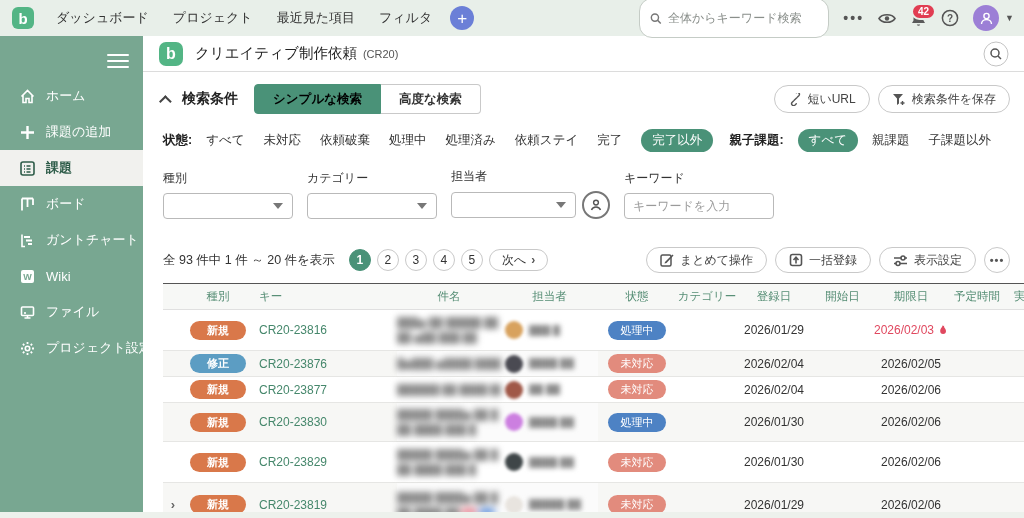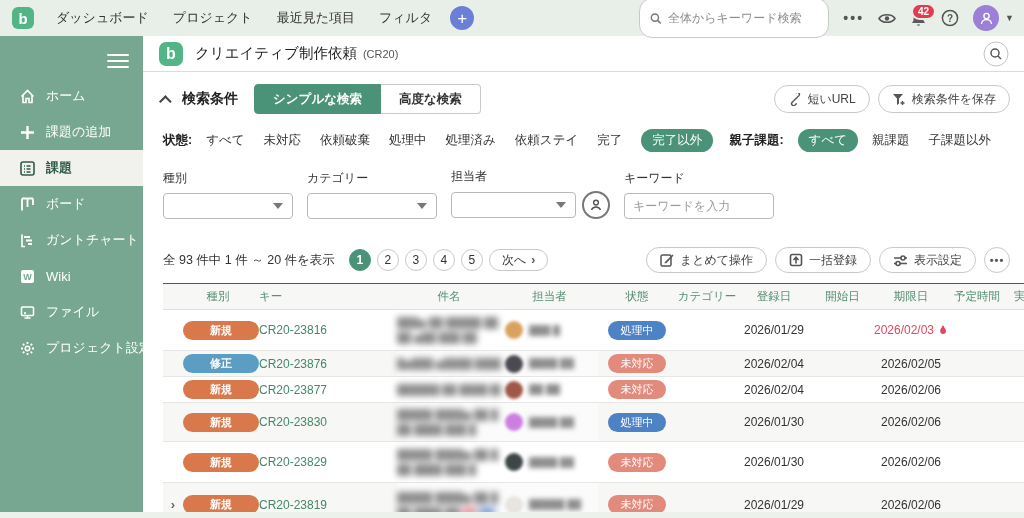--- a/index.html
+++ b/index.html
@@ -46,21 +46,21 @@
   .proj-key { font-size:11px; color:#555; margin-left:6px; }
   .hdr-search { margin-left:auto; width:28px; height:28px; border-radius:50%; display:flex; align-items:center;
                 justify-content:center; color:#555; cursor:pointer; }
 
   .panel { padding:12px 14px 0 20px; }
   .cond-row { display:flex; align-items:center; }
   .chev-up { width:9px; height:9px; border-left:2px solid #444; border-top:2px solid #444; transform:rotate(45deg) translateY(3px); margin-right:10px; }
   .cond-label { font-size:14px; font-weight:bold; color:#222; margin-right:16px; }
   .seg { display:flex; }
   .seg .tab { height:30px; padding:0 18px; display:flex; align-items:center; font-size:12.5px; font-weight:bold; cursor:pointer; }
-  .seg .tab.on { background:#4a9278; color:#ffffff; border:1px solid #4a9278; border-radius:4px 0 0 4px; }
+  .seg .tab.on { background:#4a9278; color:#000000; border:1px solid #4a9278; border-radius:4px 0 0 4px; }
   .seg .tab.off { background:#fff; color:#333; border:1px solid #c9c9c9; border-left:none; border-radius:0 4px 4px 0; }
   .cond-actions { margin-left:auto; display:flex; gap:8px; }
   .pillbtn { height:28px; border:1px solid #c9c9c9; border-radius:15px; background:#fff; display:flex; align-items:center;
              gap:6px; padding:0 13px; font-size:12px; color:#444; cursor:pointer; white-space:nowrap; }
   .pillbtn svg { color:#555; }
 
   .status-row { display:flex; align-items:center; margin-top:15px; flex-wrap:nowrap; }
   .srow-label { font-size:12.5px; font-weight:bold; color:#222; margin-right:14px; white-space:nowrap; }
   .opt { font-size:12.5px; color:#333; margin-right:19px; cursor:pointer; white-space:nowrap; }
   .opt.pill { background:#4a9278; color:#ffffff; border-radius:12px; padding:3px 11px; margin-right:14px; }
@@ -95,21 +95,21 @@
   .tablewrap { margin:10px 0 0 20px; width:904px; border-top:1px solid #555; }
   .tgrid { display:grid; grid-template-columns:20px 70px 144px 104px 97px 78px 62px 72px 65px 72px 60px 60px; align-items:center; }
   .thead { height:26px; background:#f7f8f6; border-bottom:1px solid #e0e0e0; }
   .thead span { font-size:11.5px; color:#558d74; text-align:center; white-space:nowrap; }
   .thead span.left { text-align:left; padding-left:6px; }
   .trow { border-bottom:1px solid #e6e6e4; }
   .trow.alt { background:#f7f7f5; }
   .cell { font-size:12px; color:#333; text-align:center; white-space:nowrap; }
   .cell.key { text-align:left; padding-left:6px; color:#45876b; font-size:12px; }
   .expand { color:#666; font-size:13px; font-weight:bold; text-align:center; cursor:pointer; }
-  .typebadge { width:76px; height:19px; margin:0 auto; border-radius:10px; color:#fff; font-size:11px; font-weight:bold;
+  .typebadge { width:56px; height:19px; margin:0 auto; border-radius:10px; color:#fff; font-size:11px; font-weight:bold;
                display:flex; align-items:center; justify-content:center; }
   .statuspill { width:58px; height:19px; margin:0 auto; border-radius:10px; color:#fff; font-size:11px;
                 display:flex; align-items:center; justify-content:center; }
   .cell.masked { background:rgba(255,255,255,.55); height:100%; display:flex; align-items:center; text-align:left; }
   .blurtext { filter:blur(3px); color:#8c8c8c; font-size:10px; line-height:1.5; white-space:normal; word-break:break-all; overflow:hidden; }
   .blurtext.one { white-space:nowrap; }
   .asg { gap:6px; padding-left:4px; }
   .av { width:18px; height:18px; border-radius:50%; flex:0 0 auto; filter:blur(1.5px); }
   .nm { filter:blur(2.5px); color:#8c8c8c; font-size:10px; white-space:nowrap; overflow:hidden; }
   .due-over { color:#e0485f; display:flex; align-items:center; justify-content:center; gap:3px; }

